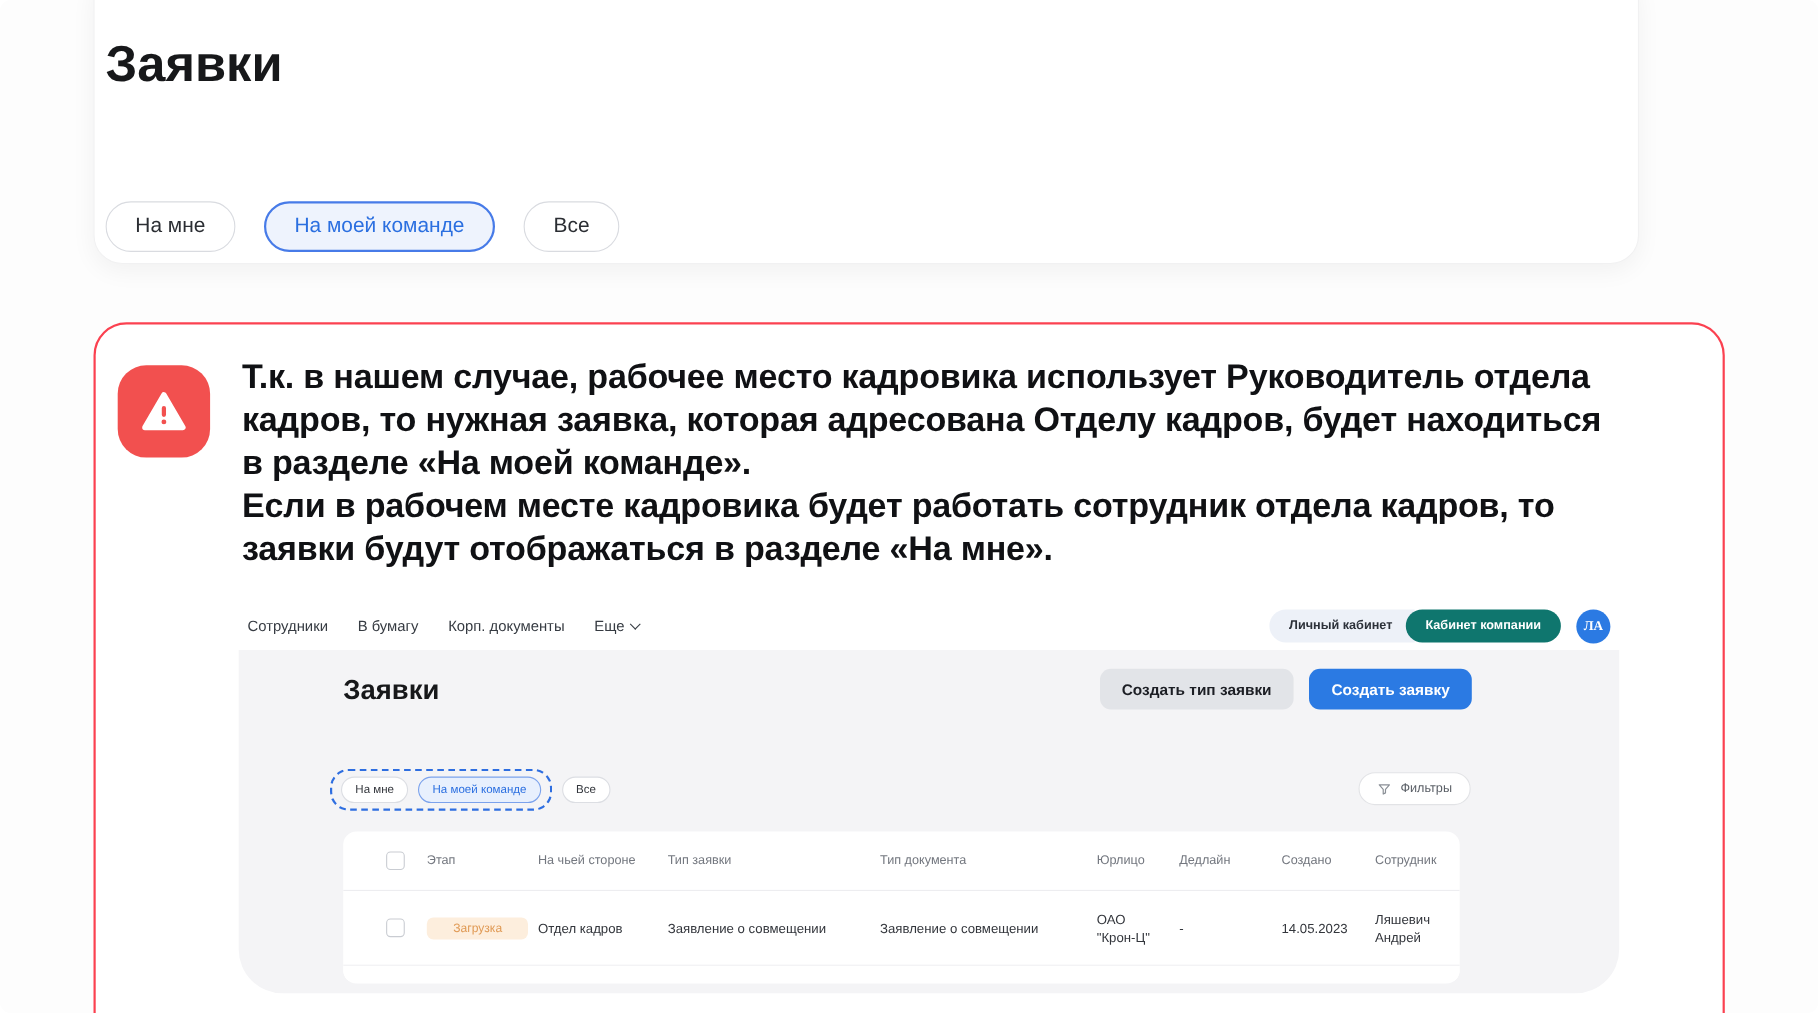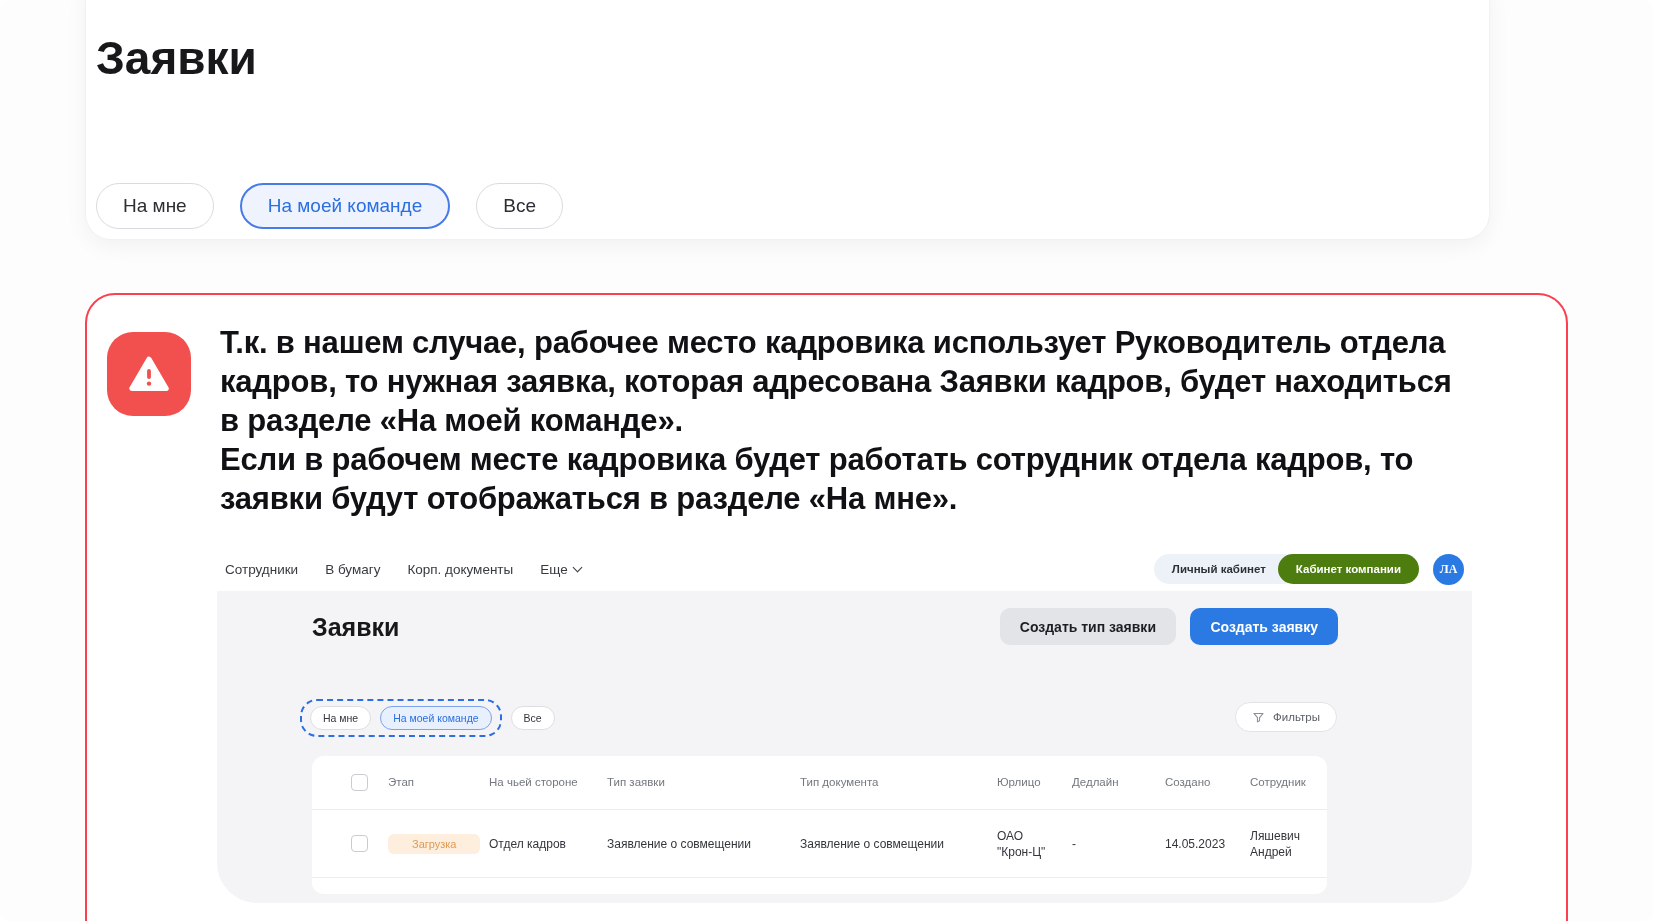--- a/index.html
+++ b/index.html
@@ -28,21 +28,21 @@
   
   .shot { position:absolute; left:130px; top:252px; width:1255px; }
   .navbar { height:44px; background:#fff; display:flex; align-items:center; padding:0 8px; }
   .nav-item { font-size:13.5px; color:#363b42; margin-right:27px; cursor:pointer; display:flex; align-items:center; }
   .chev { width:7px; height:7px; border-right:1.6px solid #363b42; border-bottom:1.6px solid #363b42;
           transform:rotate(45deg); margin-left:6px; margin-top:-4px; }
   .nav-right { margin-left:auto; display:flex; align-items:flex-start; }
   .seg { display:flex; align-items:center; }
   .seg-personal { height:30px; padding:0 20px 0 18px; background:#edf1f8; border-radius:16px 0 0 16px;
                   display:flex; align-items:center; font-size:11.5px; font-weight:700; color:#2c3139; cursor:pointer; }
-  .seg-company { height:30px; padding:0 18px; background:#4d7c0f; border-radius:16px; margin-left:-8px;
+  .seg-company { height:30px; padding:0 18px; background:#0f766e; border-radius:16px; margin-left:-8px;
                  display:flex; align-items:center; font-size:11.5px; font-weight:700; color:#ffffff; cursor:pointer; }
   .avatar { width:31px; height:31px; border-radius:50%; background:#2b7ae3; color:#fff;
             display:flex; align-items:center; justify-content:center;
             font-size:12px; font-weight:700; margin-left:14px; cursor:pointer;font-family:Liberation Serif, serif; }
 
   .panel { position:relative; width:1255px; height:312px; background:#f4f4f6;
            border-radius:0 0 40px 40px; overflow:hidden; }
   .panel-title { position:absolute; left:95px; top:22px; font-size:25px; font-weight:700; color:#17181a; }
   .btn-secondary { position:absolute; right:296px; top:17px; height:37px; padding:0 20px;
                    background:#e2e4e8; border-radius:10px; display:flex; align-items:center;
@@ -95,21 +95,21 @@
 
   <div class="callout">
     <div class="warn-icon">
       <svg width="46" height="46" viewBox="0 0 24 24">
         <path d="M12 4.2 L21 19.6 H3 Z" fill="#ffffff" stroke="#ffffff" stroke-width="2.6" stroke-linejoin="round"></path>
         <rect x="11" y="9.4" width="2" height="5.2" rx="1" fill="#f2504f"></rect>
         <circle cx="12" cy="17" r="1.15" fill="#f2504f"></circle>
       </svg>
     </div>
     <div class="callout-text">
-      <div>Т.к. в нашем случае, рабочее место кадровика использует Руководитель отдела кадров, то нужная заявка, которая адресована Заявки кадров, будет находиться в разделе «На моей команде».</div>
+      <div>Т.к. в нашем случае, рабочее место кадровика использует Руководитель отдела кадров, то нужная заявка, которая адресована Отделу кадров, будет находиться в разделе «На моей команде».</div>
       <div>Если в рабочем месте кадровика будет работать сотрудник отдела кадров, то заявки будут отображаться в разделе «На мне».</div>
     </div>
 
     <div class="shot">
       <div class="navbar">
         <div class="nav-item">
           <span>Сотрудники</span>
         </div>
         <div class="nav-item">
           <span>В бумагу</span>

